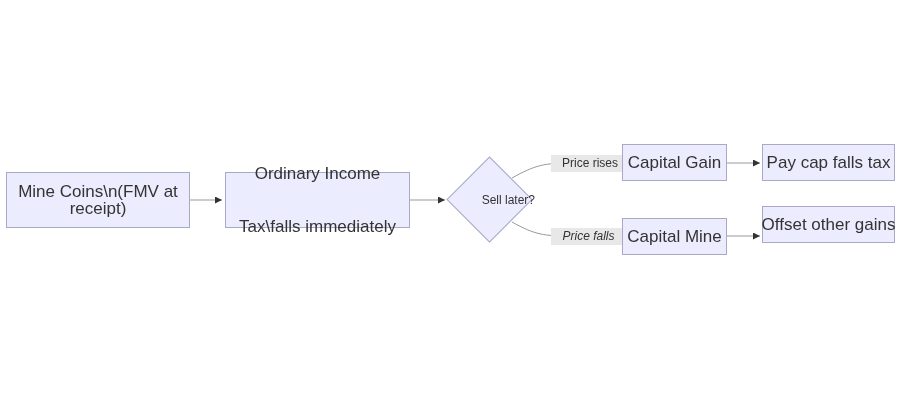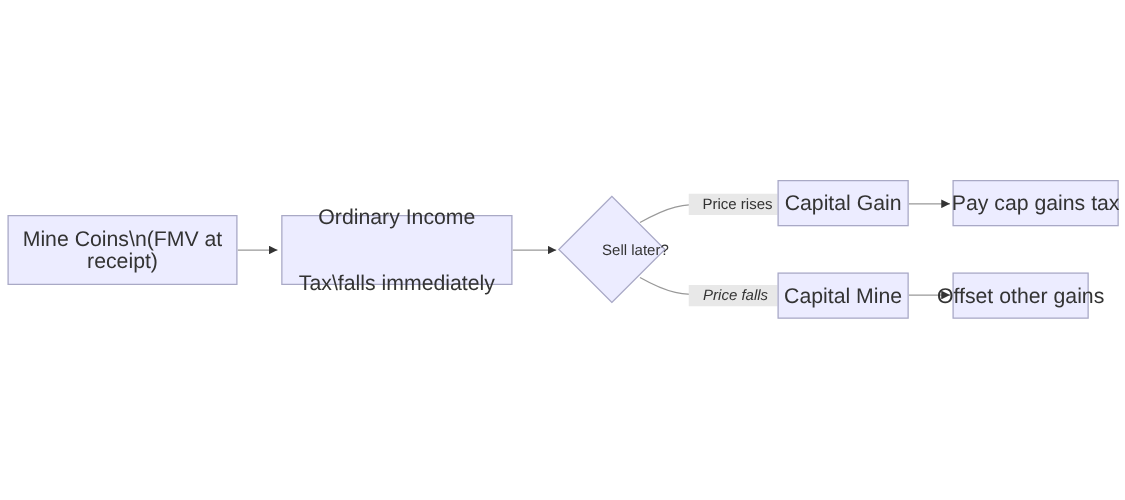--- a/index.html
+++ b/index.html
@@ -26,21 +26,21 @@
   .edge-label{
     position:absolute;background:#E8E8E8;font-size:12px;line-height:17px;
     padding:0 11px;text-align:center;white-space:nowrap;
   }
   
   .n-mine   {left:6px;  top:172px;width:184px;height:56px;}
   .n-ord    {left:225px;top:172px;width:185px;height:56px;gap:36px;}
   .n-cgain  {left:622px;top:144px;width:105px;height:37px;}
   .n-paycap {left:762px;top:144px;width:133px;height:37px;}
   .n-closs  {left:622px;top:218px;width:105px;height:37px;}
-  .n-offset {left:762px;top:218px;width:109px;height:37px;}
+  .n-offset {left:762px;top:206px;width:133px;height:37px;}
   .l-rises  {left:551px;top:155px;width:53px;}
   .l-falls  {left:551px;top:228px;width:53px;font-style:italic;}
 </style>
 </head>
 <body>
 
 <div class="canvas">
 
   <svg class="edges-layer" width="900" height="400" viewBox="0 0 900 400" xmlns="http://www.w3.org/2000/svg">
     <defs>
@@ -70,21 +70,21 @@
   <div class="diamond-label">Sell later?</div>
 
   <div class="edge-label l-rises">Price rises</div>
   <div class="edge-label l-falls">Price falls</div>
 
   <div class="node n-cgain">
     <span>Capital Gain</span>
   </div>
 
   <div class="node n-paycap">
-    <span>Pay cap gains tax</span>
+    <span>Pay cap falls tax</span>
   </div>
 
   <div class="node n-closs">
     <span>Capital Mine</span>
   </div>
 
   <div class="node n-offset">
     <span>Offset other gains</span>
   </div>
 

